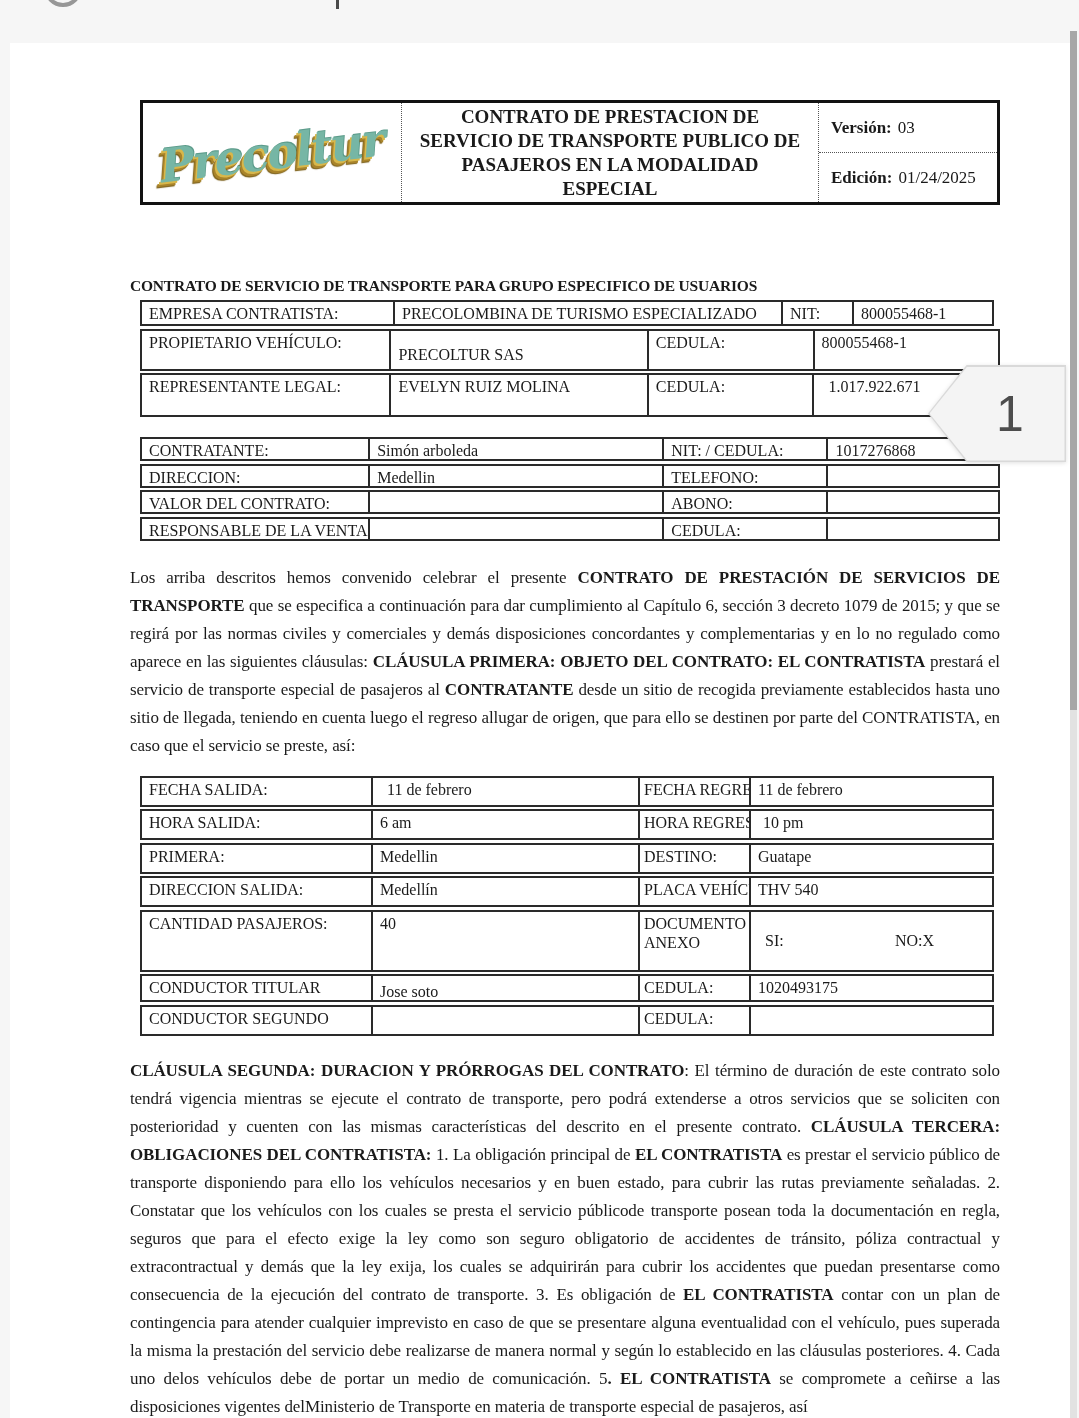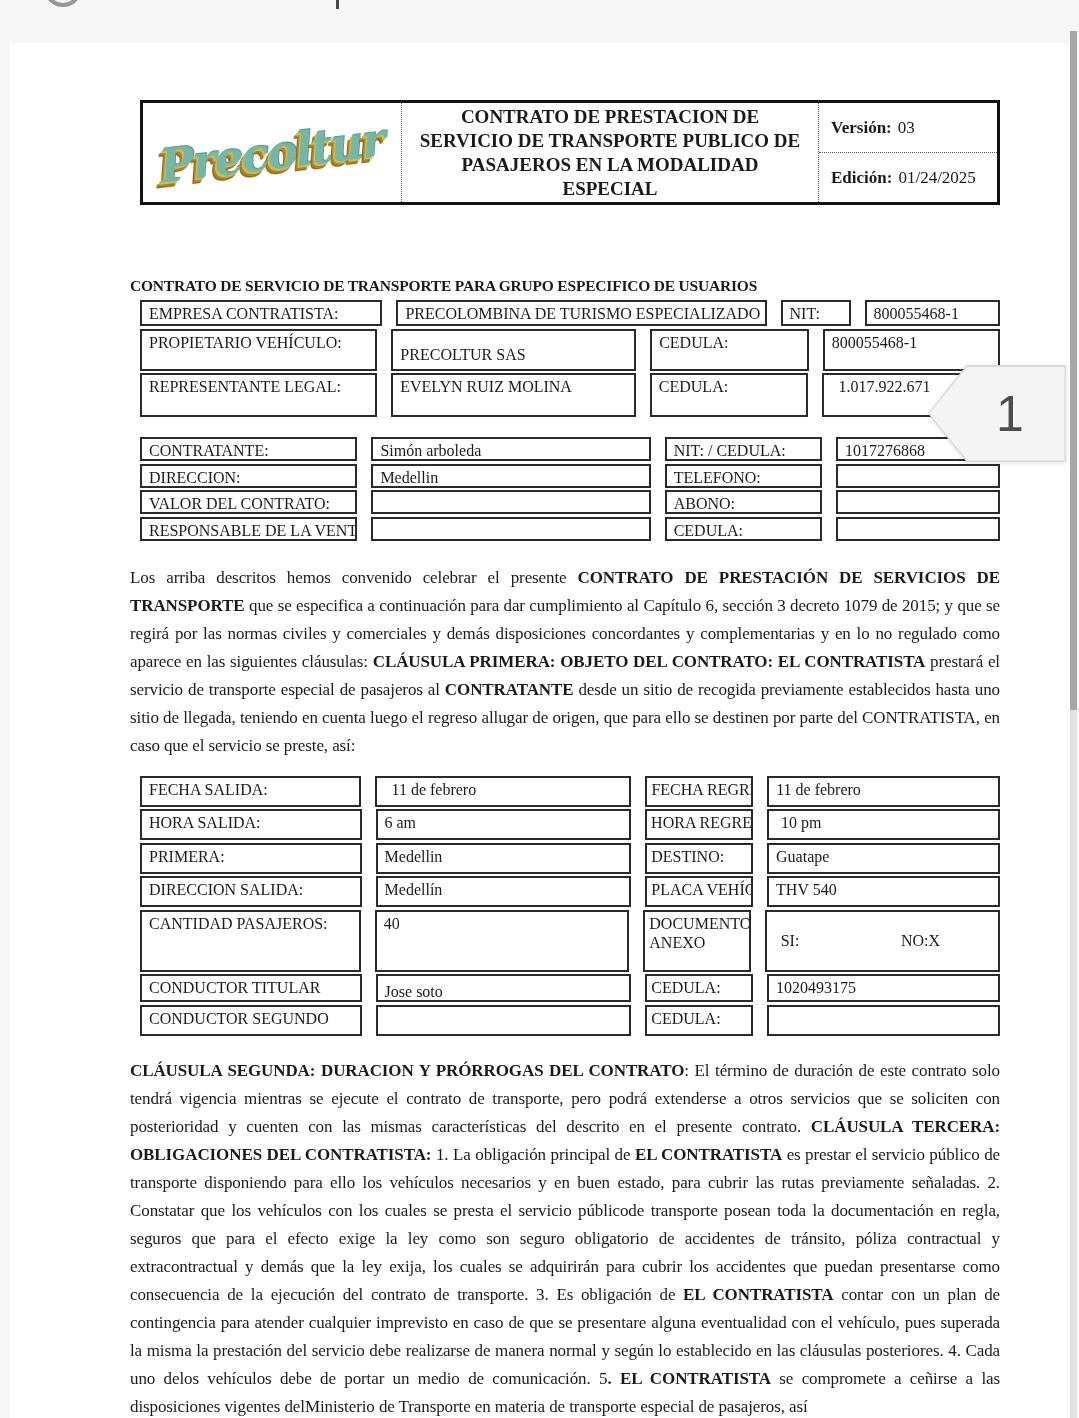--- a/index.html
+++ b/index.html
@@ -39,21 +39,21 @@
   .hdr-version-cell { flex:1; display:flex; flex-direction:column;text-align:right; }
   .hdr-version-row { flex:1; display:flex; align-items:center; padding-left:12px; font-size:17px; }
   .hdr-version-row.first { border-bottom:1px dotted #555; }
   .hdr-version-row b { margin-right:6px; }
 
   
   .section-title { margin-top:72px; font-weight:bold; font-size:15.5px; letter-spacing:-0.2px; }
 
   
   .tbl { margin-left:10px; width:860px; }
-  .trow { display:flex;gap:16px; }
+  .trow { display:flex; }
   .trow + .trow { margin-top:2.5px; }
   .tcell {
     border:2px solid #2a2a2a; margin-right:-2px;
     font-size:16px; line-height:19px; padding:2px 7px;
     overflow:hidden; white-space:nowrap; background:#fff;
   }
   .tcell:last-child { margin-right:0; }
   .wrap { white-space:normal; }
 
   .mt-t1 { margin-top:21px; }

